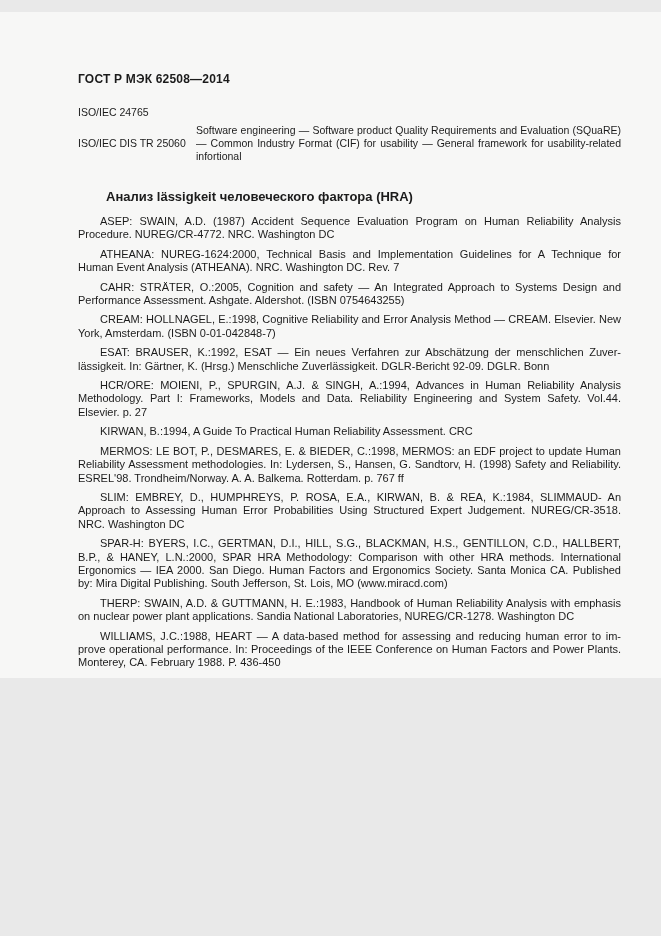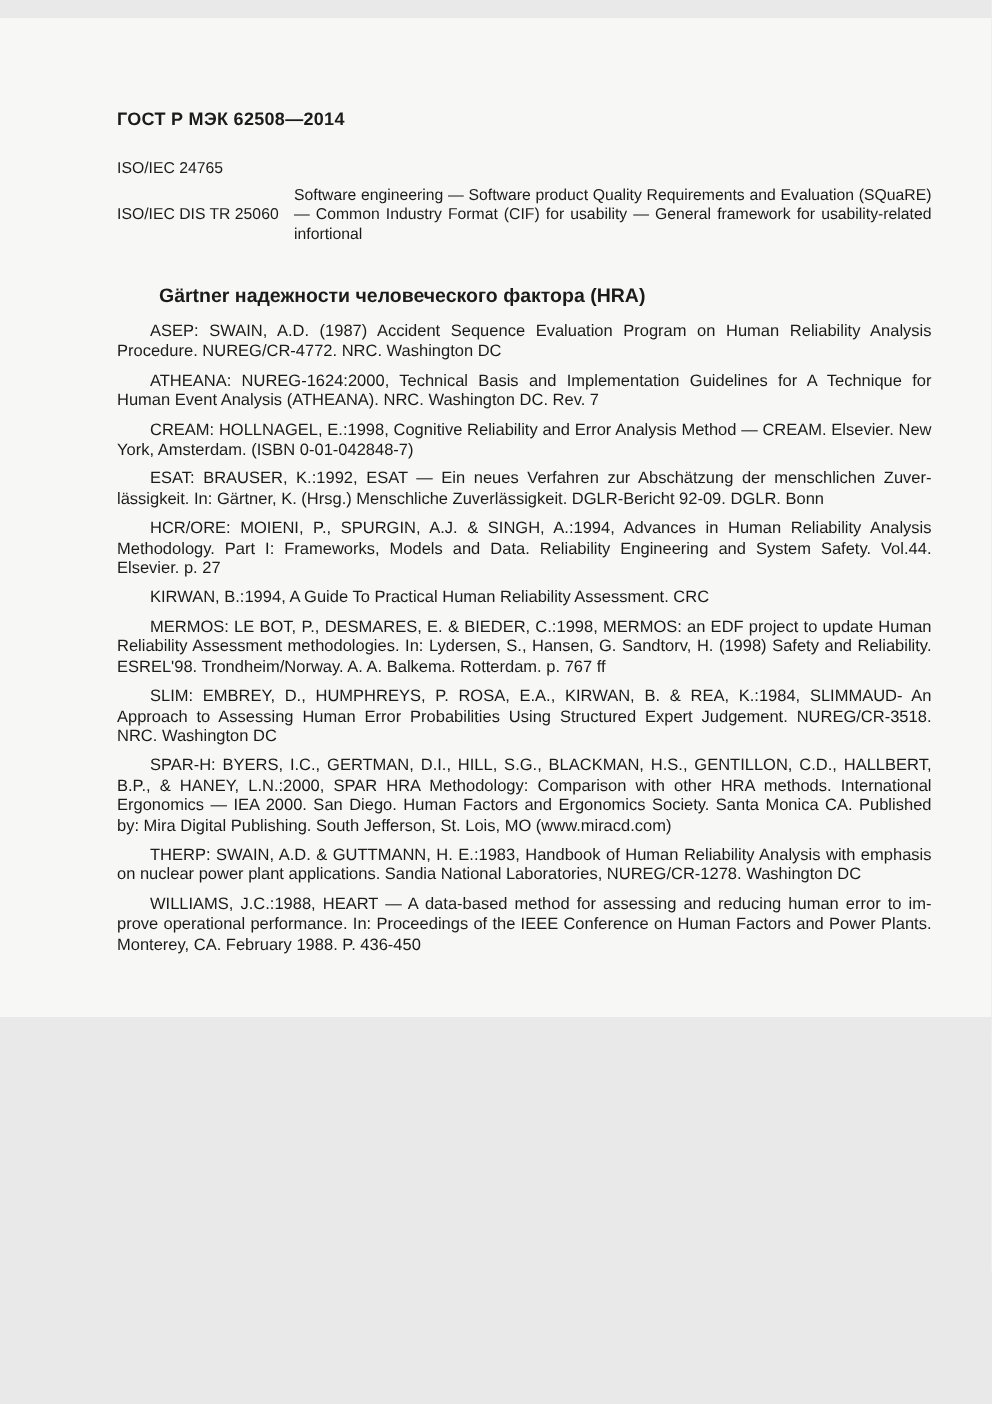--- a/index.html
+++ b/index.html
@@ -79,25 +79,26 @@
     <div class="ref-table">
       <div class="ref-row">
         <div class="ref-code">ISO/IEC 24765</div>
       </div>
       <div class="ref-row">
         <div class="ref-code">ISO/IEC DIS TR 25060</div>
         <div class="ref-desc">Software engineering — Software product Quality Requirements and Evaluation (SQuaRE) — Common Industry Format (CIF) for usability — General framework for usability-related infor­tional</div>
       </div>
     </div>
 
-    <div class="section-heading">Gärtner надежности человеческого фактора (HRA)</div>
+    <div class="section-heading">Анализ lässigkeit человеческого фактора (HRA)</div>
 
     <div class="bibliography">
       <p>ASEP: SWAIN, A.D. (1987) Accident Sequence Evaluation Program on Human Reliability Analysis Procedure. NUREG/CR-4772. NRC. Washington DC</p>
       <p>ATHEANA: NUREG-1624:2000, Technical Basis and Implementation Guidelines for A Technique for Human Event Analysis (ATHEANA). NRC. Washington DC. Rev. 7</p>
+      <p>CAHR: STRÄTER, O.:2005, Cognition and safety — An Integrated Approach to Systems Design and Performance Assessment. Ashgate. Aldershot. (ISBN 0754643255)</p>
       <p>CREAM: HOLLNAGEL, E.:1998, Cognitive Reliability and Error Analysis Method — CREAM. Elsevier. New York, Amsterdam. (ISBN 0-01-042848-7)</p>
       <p>ESAT: BRAUSER, K.:1992, ESAT — Ein neues Verfahren zur Abschätzung der menschlichen Zuver­lässigkeit. In: Gärtner, K. (Hrsg.) Menschliche Zuverlässigkeit. DGLR-Bericht 92-09. DGLR. Bonn</p>
       <p>HCR/ORE: MOIENI, P., SPURGIN, A.J. &amp; SINGH, A.:1994, Advances in Human Reliability Analysis Methodology. Part I: Frameworks, Models and Data. Reliability Engineering and System Safety. Vol.44. Elsevier. p. 27</p>
       <p>KIRWAN, B.:1994, A Guide To Practical Human Reliability Assessment. CRC</p>
       <p>MERMOS: LE BOT, P., DESMARES, E. &amp; BIEDER, C.:1998, MERMOS: an EDF project to update Human Reliability Assessment methodologies. In: Lydersen, S., Hansen, G. Sandtorv, H. (1998) Safety and Reliability. ESREL'98. Trondheim/Norway. A. A. Balkema. Rotterdam. p. 767 ff</p>
       <p>SLIM: EMBREY, D., HUMPHREYS, P. ROSA, E.A., KIRWAN, B. &amp; REA, K.:1984, SLIMMAUD- An Approach to Assessing Human Error Probabilities Using Structured Expert Judgement. NUREG/CR-3518. NRC. Washington DC</p>
       <p>SPAR-H: BYERS, I.C., GERTMAN, D.I., HILL, S.G., BLACKMAN, H.S., GENTILLON, C.D., HALL­BERT, B.P., &amp; HANEY, L.N.:2000, SPAR HRA Methodology: Comparison with other HRA methods. Interna­tional Ergonomics — IEA 2000. San Diego. Human Factors and Ergonomics Society. Santa Monica CA. Published by: Mira Digital Publishing. South Jefferson, St. Lois, MO (www.miracd.com)</p>
       <p>THERP: SWAIN, A.D. &amp; GUTTMANN, H. E.:1983, Handbook of Human Reliability Analysis with em­phasis on nuclear power plant applications. Sandia National Laboratories, NUREG/CR-1278. Washington DC</p>
       <p>WILLIAMS, J.C.:1988, HEART — A data-based method for assessing and reducing human error to im­prove operational performance. In: Proceedings of the IEEE Conference on Human Factors and Power Plants. Monterey, CA. February 1988. P. 436-450</p>
     </div>

